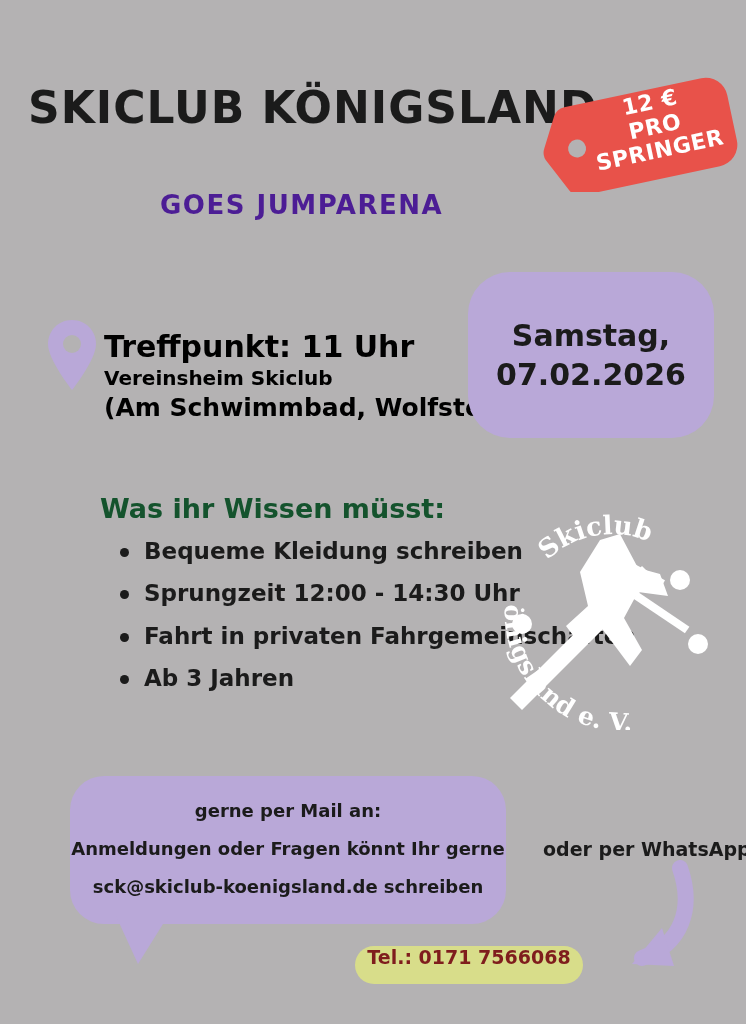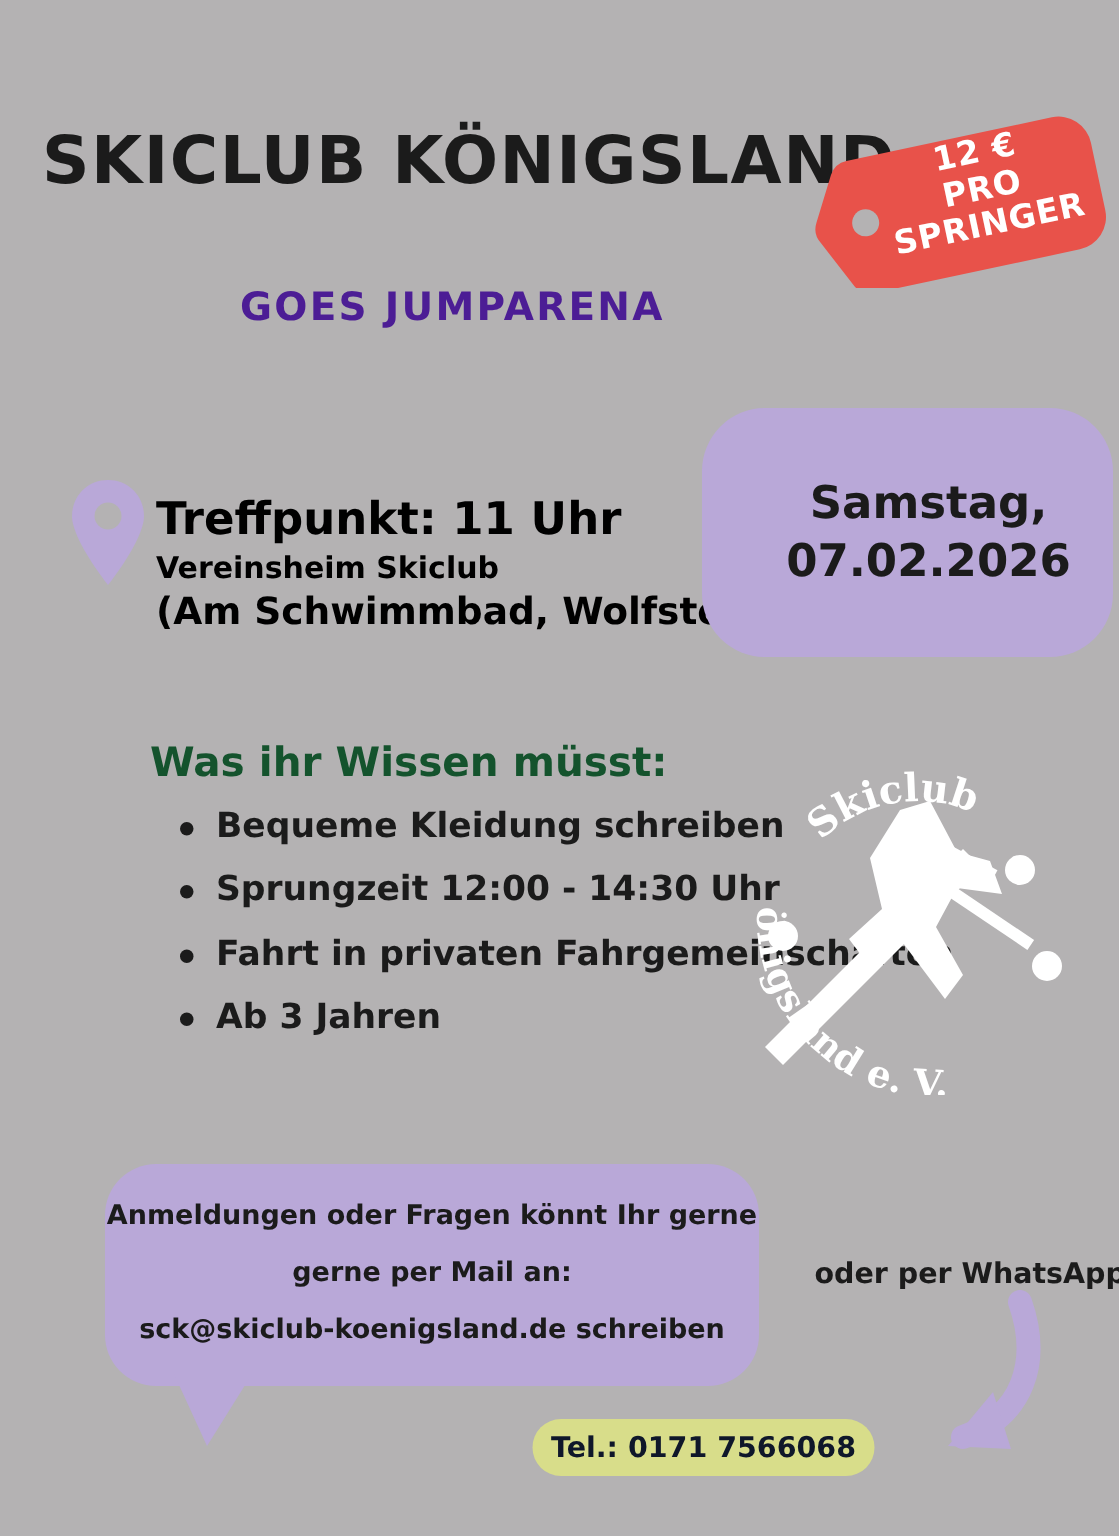--- a/index.html
+++ b/index.html
@@ -102,21 +102,20 @@
     border-radius: 42px;
     display: flex;
     flex-direction: column;
     align-items: center;
     justify-content: center;
     color: #1b1b1b;
     font-weight: 700;
     font-size: 30px;
     line-height: 1.3;
     text-align: center;
-    padding-left: 28px;
   }
 
   
   .info-heading {
     position: absolute;
     left: 100px;
     top: 493px;
     font-size: 27px;
     font-weight: 700;
     color: #14532d;
@@ -210,25 +209,24 @@
   
   .phone-pill {
     position: absolute;
     left: 355px;
     top: 946px;
     width: 228px;
     height: 38px;
     background: #d8dd8a;
     border-radius: 19px;
     display: flex;
-    align-items: center;
     justify-content: center;
     font-size: 19px;
     font-weight: 700;
-    color: #0f172a;
+    color: #7f1d1d;
   }
 </style>
 </head>
 <body>
 
 <div class="poster">
 
   <div class="title">SKICLUB KÖNIGSLAND</div>
   <div class="subtitle">GOES JUMPARENA</div>
 
@@ -296,22 +294,22 @@
         <rect x="120" y="52" width="60" height="8" transform="rotate(28 120 52)"></rect>
         <rect x="146" y="92" width="62" height="8" transform="rotate(34 146 92)"></rect>
       </g>
     </svg>
   </div>
 
   <div class="mail-bubble">
     <span class="tail"></span>
   </div>
   <div class="mail-text">
+    <div>gerne per Mail an:</div>
     <div>Anmeldungen oder Fragen könnt Ihr gerne</div>
-    <div>gerne per Mail an:</div>
     <div>sck@skiclub-koenigsland.de schreiben</div>
   </div>
 
   <div class="whatsapp-label">oder per WhatsApp</div>
   <div class="arrow">
     <svg width="130" height="120" viewBox="0 0 130 120">
       <path d="M110 8 C124 48 112 84 72 98" stroke="#b9a8d8" stroke-width="16" fill="none" stroke-linecap="round"></path>
       <path d="M92 68 L62 104 L104 106 Z" fill="#b9a8d8"></path>
     </svg>
   </div>

